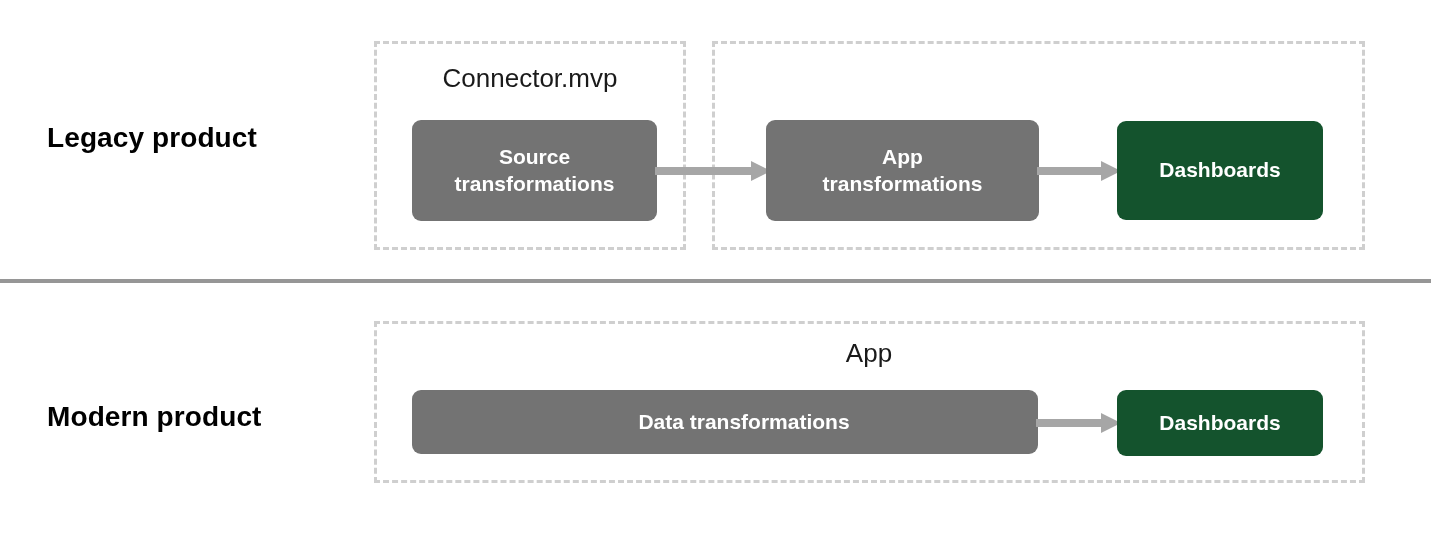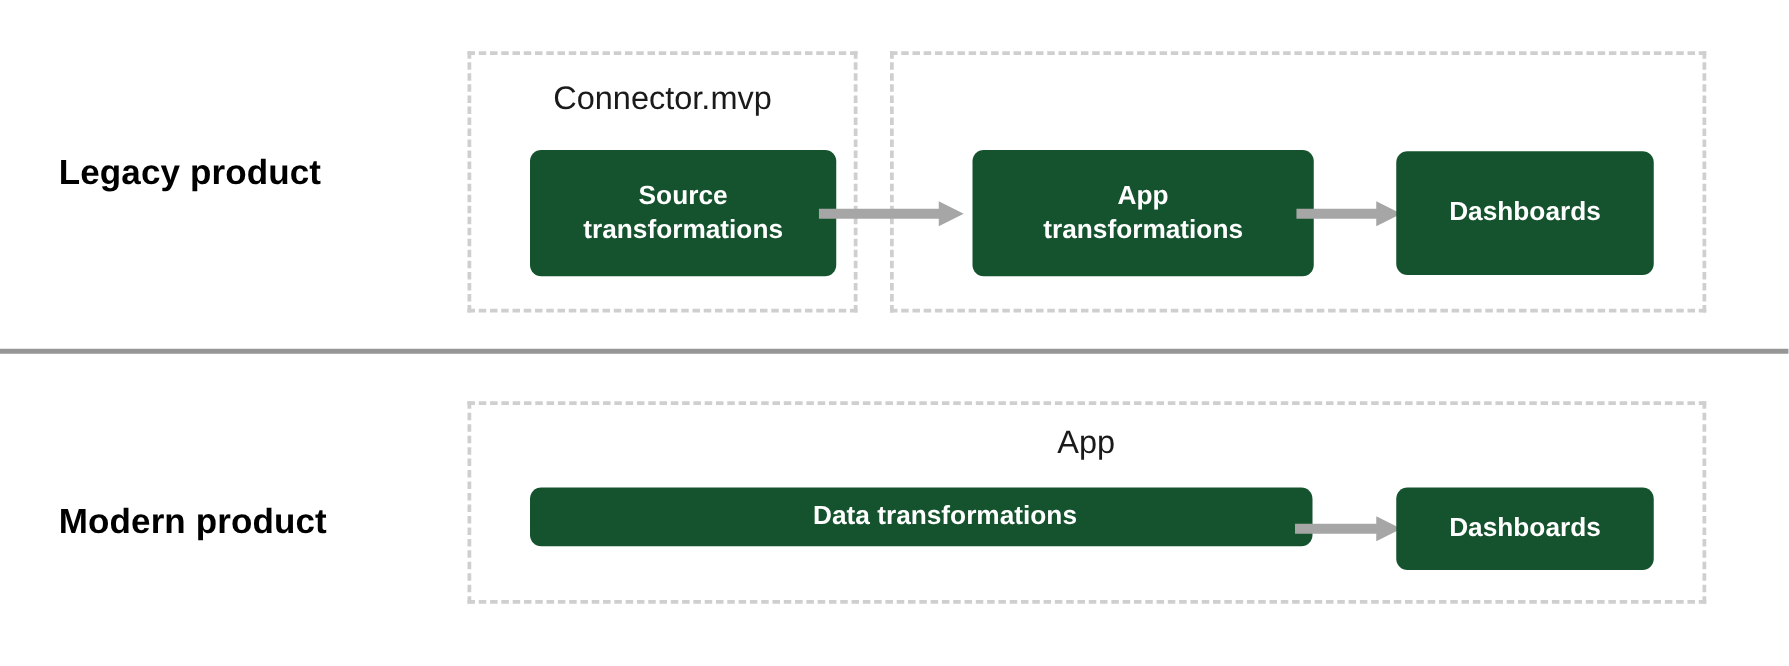--- a/index.html
+++ b/index.html
@@ -73,27 +73,27 @@
     display: flex;
     align-items: center;
     justify-content: center;
     text-align: center;
     color: #ffffff;
     font-size: 21px;
     font-weight: bold;
     line-height: 1.28;
     padding: 0 10px;
   }
-  .node.orange { background: #14532d; margin-left: 12px; }
+  .node.orange { background: #737373; }
   .node.red    { background: #14532d; }
 
   #node-source-transformations { left: 412px;  top: 120px; width: 245px; height: 101px; }
   #node-app-transformations    { left: 766px;  top: 120px; width: 273px; height: 101px; }
   #node-dashboards-legacy      { left: 1117px; top: 121px; width: 206px; height: 99px;  }
-  #node-data-transformations   { left: 412px;  top: 390px; width: 626px; height: 47px; padding-left: 48px;  }
+  #node-data-transformations   { left: 412px;  top: 390px; width: 626px; height: 64px; padding-left: 48px;  }
   #node-dashboards-modern      { left: 1117px; top: 390px; width: 206px; height: 66px;  }
 
   
   .arrow {
     position: absolute;
     height: 24px;
     display: block;
     pointer-events: none;
   }
   #arrow-source-to-app   { left: 655px;  top: 159px; width: 116px; }

